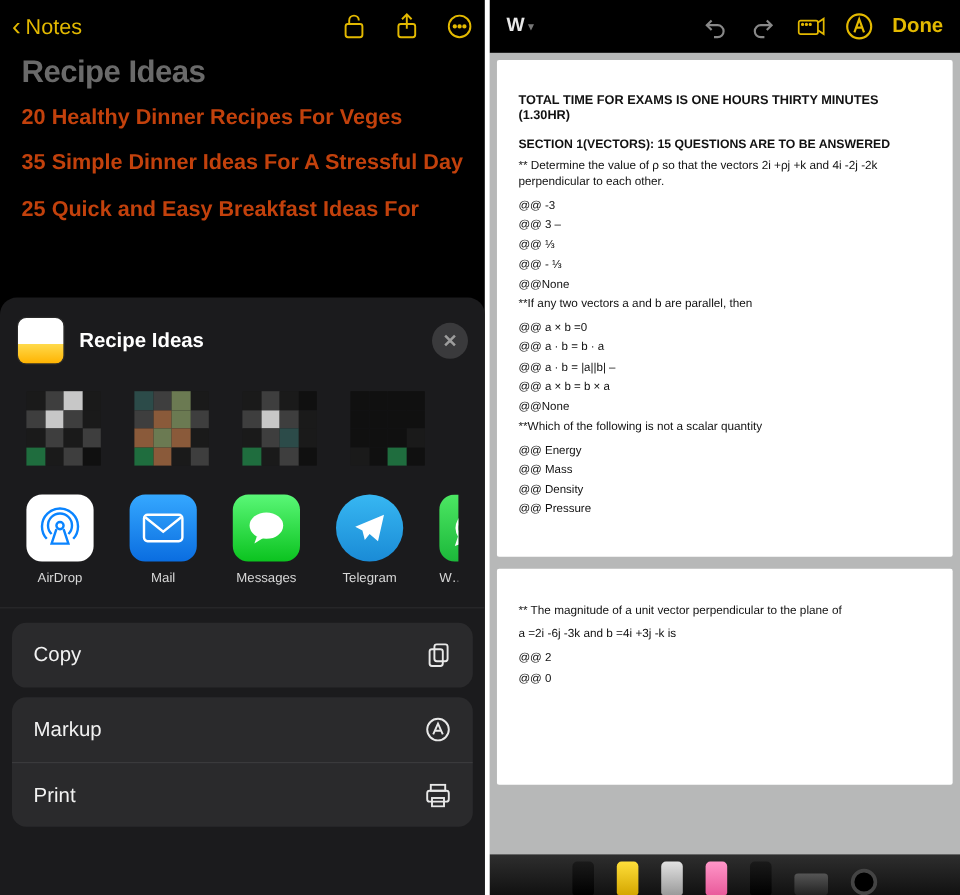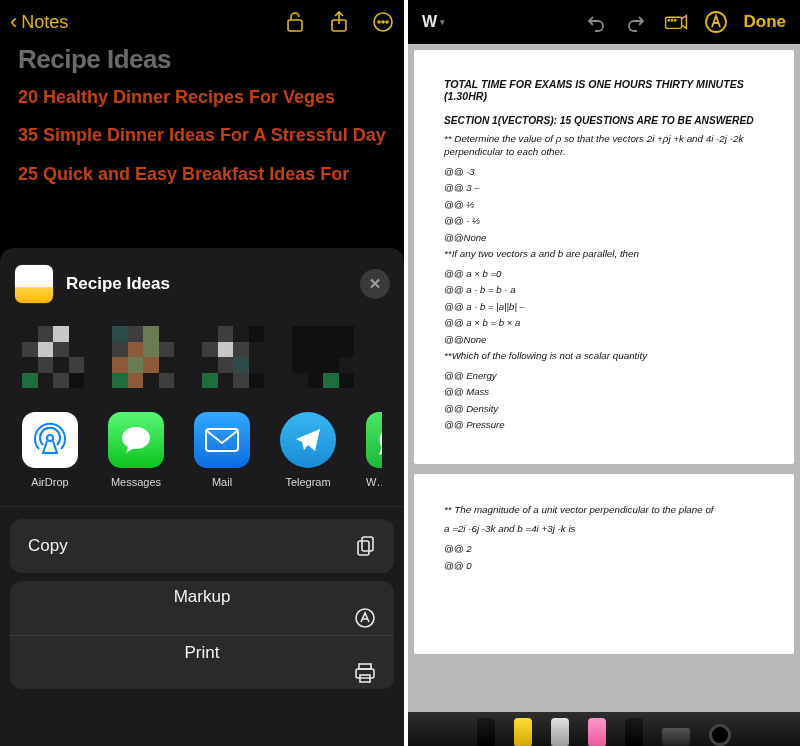--- a/index.html
+++ b/index.html
@@ -74,37 +74,37 @@
   .mail { background: linear-gradient(#35a8ff,#0a6de0); }
   .telegram { background: linear-gradient(#37b7f2,#1a8bd6); border-radius:50%; }
   .whatsapp { background: linear-gradient(#4ce763,#1cb83a); }
   .action-list { padding: 12px 10px 0 10px; display:flex; flex-direction:column; gap:8px; }
   .action-item {
     background: #2a2a2c; border-radius: 12px; height: 54px; display:flex;
     align-items:center; padding: 0 18px; font-size: 17px; color: #f2f2f2; justify-content: center;
   }
   .action-item .glyph { margin-left:auto; color:#e8e8e8; font-size:18px; }
   .action-group { background:#2a2a2c; border-radius:12px; overflow:hidden; }
-  .action-group .action-item { background: transparent; border-radius:0; border-top:1px solid #3a3a3c;flex-direction:column; }
+  .action-group .action-item { background: transparent; border-radius:0; border-top:1px solid #3a3a3c; }
   .action-group .action-item:first-child { border-top:none; }
 
   
   .markup-nav {
     height: 44px; background:#000; display:flex; align-items:center; padding: 0 14px; gap:16px;
   }
   .markup-nav .spacer { flex:1; }
   .done-btn { color:#e3b900; font-weight:600; font-size:17px; }
   .markup-icon { width:24px;height:24px;display:flex;align-items:center;justify-content:center;color:#888; }
   .markup-icon.accent { color:#e3b900; }
   .w-menu { color:#e8e8e8; font-weight:700; font-size:16px; display:flex; align-items:center; gap:3px; }
   .w-menu .dd{font-size:9px;color:#777;}
   .doc-scroll {
     position:absolute; left:6px; right:6px; top:50px; bottom:36px; overflow:hidden;
   }
-  .page { background:#fff; border-radius:2px; padding:28px 30px; font-size:10.4px; color:#111; margin-bottom:10px;font-style:italic; }
+  .page { background:#fff; border-radius:2px; padding:28px 18px; font-size:10.4px; color:#111; margin-bottom:10px; }
   .page h5 { font-weight:800; font-size:10.6px; margin-bottom:12px; }
   .page .sec { font-weight:800; font-size:10.2px; margin-bottom:6px;}
   .page p { margin-bottom:7px; line-height:1.3; }
   .page .q { font-size:9.8px; }
   .page .opt { font-size:9.6px; margin-bottom:4px; }
   .page2 { padding-top:30px; min-height:180px;}
   .tool-tray {
     position:absolute; left:0; right:0; bottom:0; height:34px;
     background: linear-gradient(#2e2e2e,#111); display:flex; justify-content:center; gap:19px; align-items:flex-end; padding-bottom:0;
   }
@@ -256,36 +256,36 @@
           <svg width="38" height="38" viewBox="0 0 38 38" fill="none" stroke="#0a84ff" stroke-width="2">
               <circle cx="19" cy="17" r="3"></circle>
               <path d="M12 24a10 10 0 1114 0"></path>
               <path d="M8 28a15 15 0 1122 0"></path>
               <path d="M16 20l-4 12h14l-4-12"></path>
             </svg>
         </div>
         <div class="app-label">AirDrop</div>
       </div>
       <div class="app-item">
+        <div class="app-tile mail">
+          <svg width="36" height="26" viewBox="0 0 36 26" fill="none" stroke="#fff" stroke-width="2">
+              <rect x="2" y="2" width="32" height="22" rx="3" fill="#fff" fill-opacity="0"></rect>
+              <path d="M3 4l15 12L33 4"></path>
+            </svg>
+        </div>
+        <div class="app-label">Mail</div>
+      </div>
+      <div class="app-item">
         <div class="app-tile messages">
           <svg width="34" height="30" viewBox="0 0 34 30" fill="#fff">
               <ellipse cx="17" cy="13" rx="14" ry="11"></ellipse>
               <path d="M9 22l-2 6 8-5z"></path>
             </svg>
         </div>
         <div class="app-label">Messages</div>
-      </div>
-      <div class="app-item">
-        <div class="app-tile mail">
-          <svg width="36" height="26" viewBox="0 0 36 26" fill="none" stroke="#fff" stroke-width="2">
-              <rect x="2" y="2" width="32" height="22" rx="3" fill="#fff" fill-opacity="0"></rect>
-              <path d="M3 4l15 12L33 4"></path>
-            </svg>
-        </div>
-        <div class="app-label">Mail</div>
       </div>
       <div class="app-item">
         <div class="app-tile telegram">
           <svg width="30" height="30" viewBox="0 0 30 30" fill="#fff">
               <path d="M3 14l24-10-5 22-7-6-4 5-2-8z"></path>
             </svg>
         </div>
         <div class="app-label">Telegram</div>
       </div>
       <div class="app-item" style="width:20px;overflow:hidden;">

